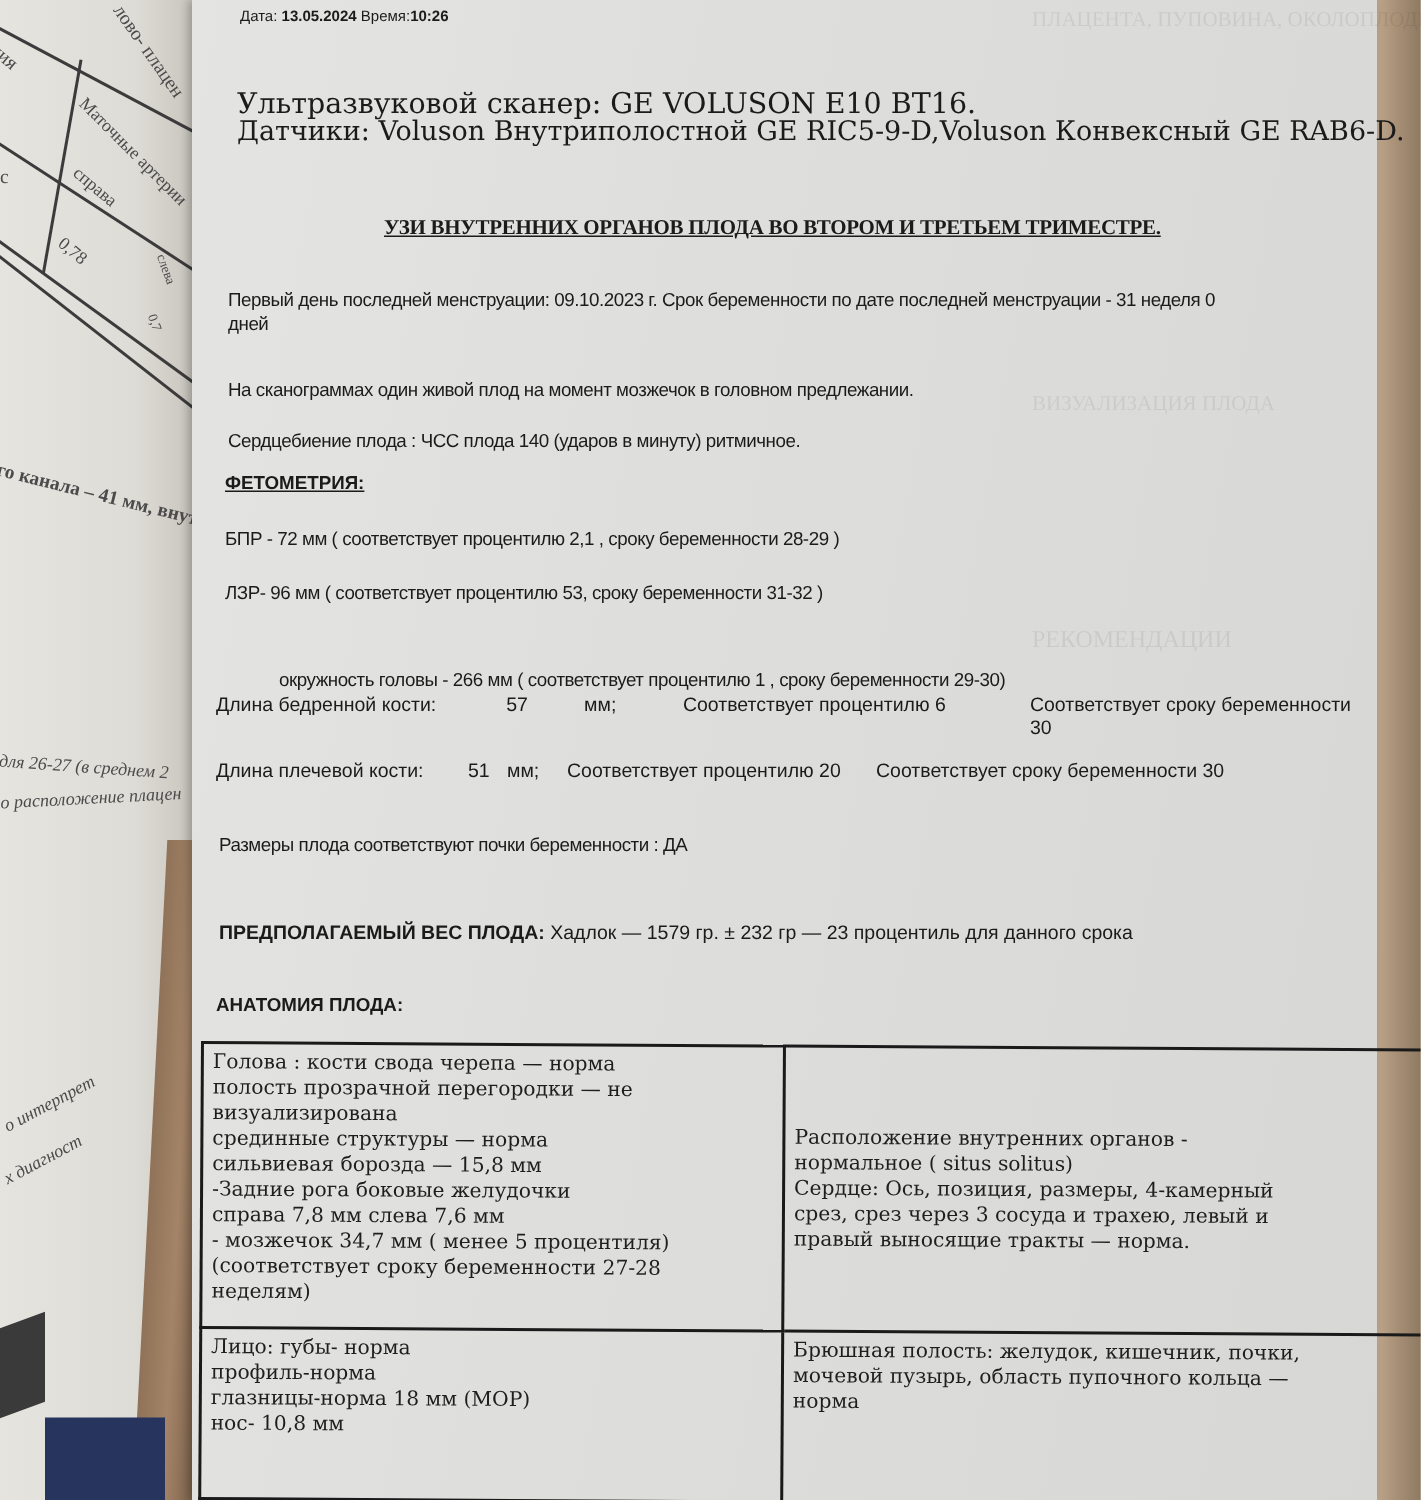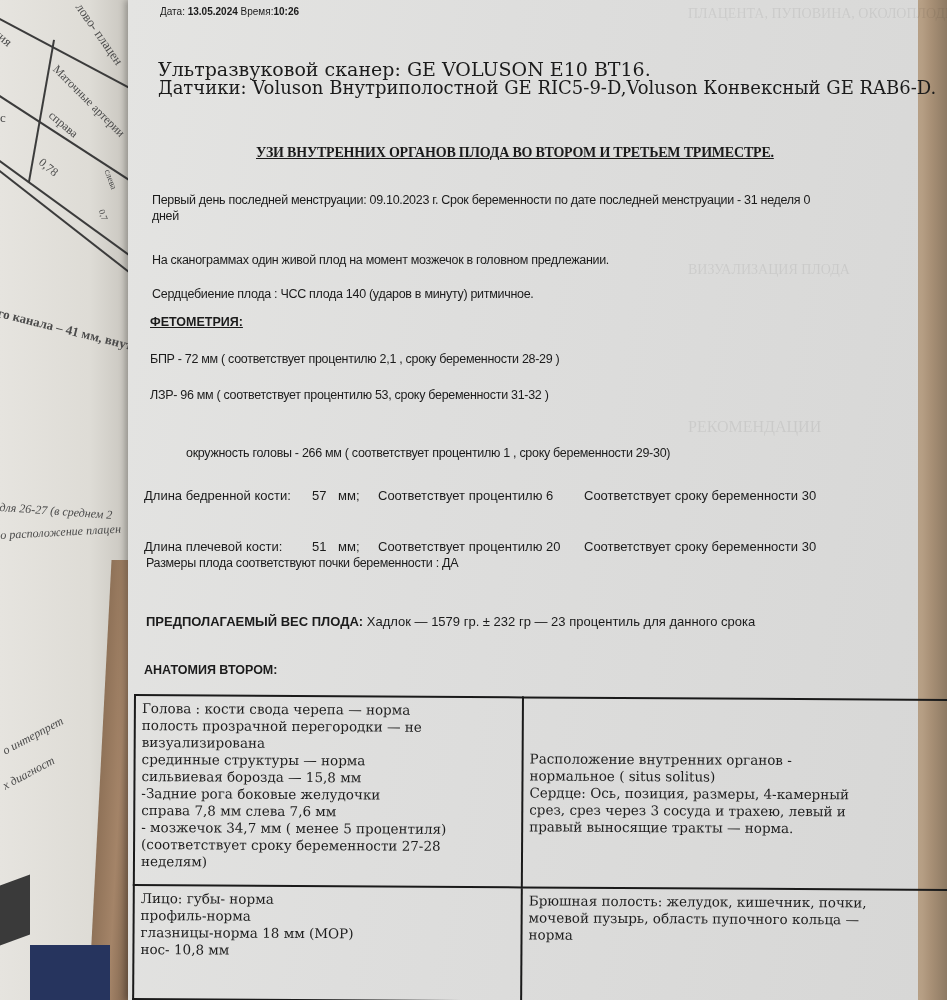--- a/index.html
+++ b/index.html
@@ -130,42 +130,42 @@
   <div class="abs body-text" style="left:24px;top:193px;">Первый день последней менструации: 09.10.2023 г. Срок беременности по дате последней менструации - 31 неделя 0</div>
   <div class="abs body-text" style="left:24px;top:209px;">дней</div>
   <div class="abs body-text" style="left:24px;top:253px;">На сканограммах один живой плод на момент мозжечок в головном предлежании.</div>
   <div class="abs body-text" style="left:24px;top:287px;">Сердцебиение плода : ЧСС плода 140 (ударов в минуту) ритмичное.</div>
 
   <div class="abs section-h" style="left:22px;top:315px;text-decoration:underline;">ФЕТОМЕТРИЯ:</div>
   <div class="abs body-text" style="left:22px;top:352px;">БПР - 72 мм ( соответствует процентилю 2,1 , сроку беременности 28-29 )</div>
   <div class="abs body-text" style="left:22px;top:388px;">ЛЗР- 96 мм ( соответствует процентилю 53, сроку беременности 31-32 )</div>
   <div class="abs body-text" style="left:22px;top:446px;margin-left:36px;">окружность головы - 266 мм ( соответствует процентилю 1 , сроку беременности 29-30)</div>
 
-  <div class="bone-row" style="top:488px;">
+  <div class="bone-row" style="top:462px;gap:26px;">
     <span class="b-label">Длина бедренной кости:</span>
     <span class="b-val">57</span>
     <span class="b-unit">мм;</span>
     <span class="b-pct">Соответствует процентилю 6</span>
     <span class="b-term">Соответствует сроку беременности  30</span>
   </div>
-  <div class="bone-row" style="top:506px;margin-top:33px;">
+  <div class="bone-row" style="top:506px;">
     <span class="b-label">Длина плечевой кости:</span>
     <span class="b-val">51</span>
     <span class="b-unit">мм;</span>
     <span class="b-pct">Соответствует процентилю 20</span>
     <span class="b-term">Соответствует сроку беременности  30</span>
   </div>
 
   <div class="abs body-text" style="left:18px;top:556px;">Размеры плода соответствуют почки беременности : ДА</div>
 
   <div class="abs" style="left:18px;top:614px;font-family:'Liberation Sans',sans-serif;font-size:13px;">
     <b>ПРЕДПОЛАГАЕМЫЙ ВЕС ПЛОДА:</b><span> Хадлок — 1579 гр. ± 232 гр — 23 процентиль для данного срока</span>
   </div>
 
-  <div class="abs section-h" style="left:16px;top:663px;">АНАТОМИЯ ВТОРОМ:</div>
+  <div class="abs section-h" style="left:16px;top:663px;">АНАТОМИЯ ПЛОДА:</div>
 
   <table class="anat">
     <tbody>
         <tr style="height:190px;">
       <td style="width:374px;">
         <div>Голова : кости свода черепа — норма</div>
         <div>полость прозрачной перегородки — не</div>
         <div>визуализирована</div>
         <div>срединные структуры — норма</div>
         <div>сильвиевая борозда — 15,8 мм</div>

